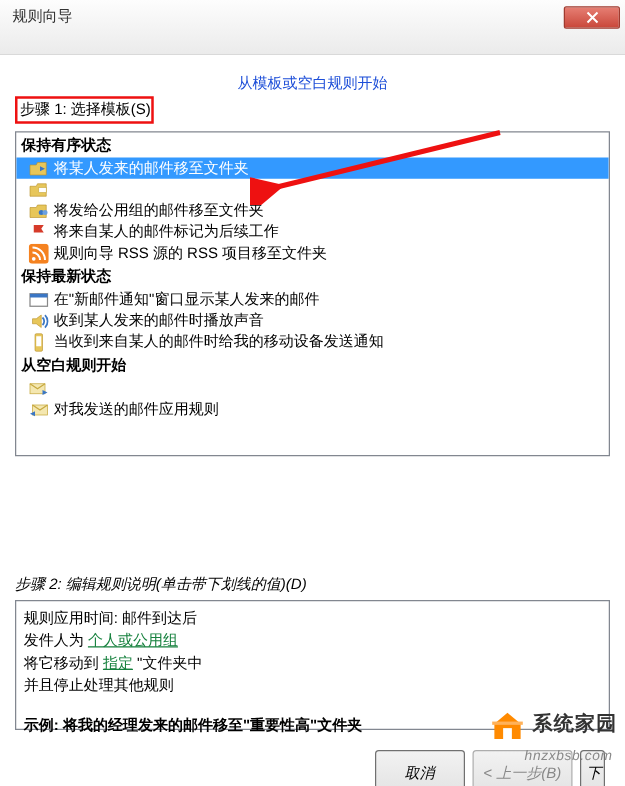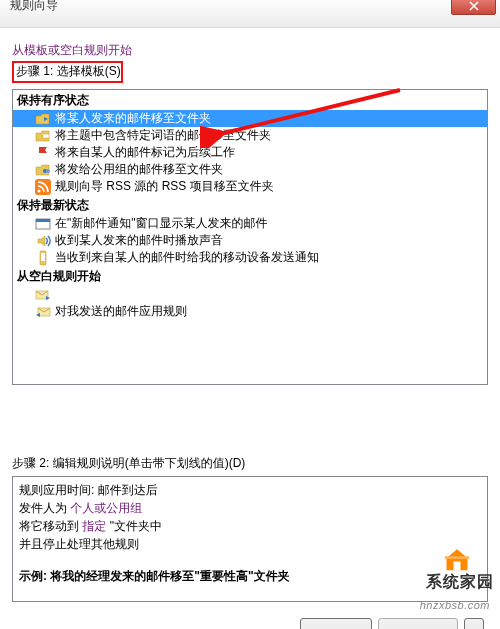--- a/index.html
+++ b/index.html
@@ -6,88 +6,89 @@
   body {
     font-family: "Microsoft YaHei", SimSun, Tahoma, sans-serif;
     font-size: 12px;
     background: #fff;
     width: 500px;
     height: 629px;
     position: relative;
     overflow: hidden;
   }
   .titlebar {
-    height: 28px;
+    height: 44px;
     background: linear-gradient(to bottom, #fdfdfd, #ebebeb);
     border-bottom: 1px solid #d9d9d9;
     display: flex;
     align-items: center;
     padding: 0 4px 16px 10px;
     color: #333;
   }
   .titlebar .title { flex: 1; }
   .close-btn {
     width: 45px; height: 18px;
     background: linear-gradient(to bottom, #e67e73, #c9483b);
     border: 1px solid #a03a2f;
     border-radius: 2px;
     display: flex; align-items: center; justify-content: center;
     color: #fff; font-weight: bold;
     cursor: pointer;
   }
   .close-btn svg { width: 10px; height: 10px; }
   .content { padding: 14px 12px 0 12px; position: relative; }
-  .intro { color: #701a75; margin-bottom: 2px; }
+  .intro { color: #1d4ed8; margin-bottom: 2px; text-align: center; }
   .step1 {
     display: inline-block;
     border: 2px solid #e11;
     padding: 0 0 1px 2px;
     margin-bottom: 6px;
     color: #000;
   }
   .listbox {
     border: 1px solid #828790;
     background: #fff;
-    height: 296px;
+    height: 260px;
     overflow: hidden;
     font-size: 12px;
   }
   .section-header {
     font-weight: bold;
     padding: 2px 2px 1px 4px;
     color: #000;
   }
   .item {
     display: flex;
     align-items: center;
-    padding: 1px 0 1px 22px;
+    padding: 1px 0 1px 10px;
     height: 17px;
     cursor: pointer;
   }
   .item .icon {
     width: 16px; height: 16px;
     margin-right: 4px;
     display: flex; align-items: center; justify-content: center;
     flex-shrink: 0;
   }
   .item.selected {
     background: #3399ff;
     color: #fff;
   }
-  .step2-label { margin-top: 70px; margin-bottom: 4px; }
+  .step2-label { margin-top: 94px; margin-bottom: 4px; font-style: italic; }
   .descbox {
     border: 1px solid #828790;
     background: #fff;
     padding: 4px 6px;
-    height: 126px;
+    height: 104px;
     font-size: 12px;
     line-height: 18px;
   }
   .descbox .link {
-    color: #701a75;
+    color: #15803d;
+    text-decoration: underline;
     cursor: pointer;
   }
   .descbox .example {
     margin-top: 14px;
     font-weight: bold;
   }
   .buttons {
     margin-top: 16px;
     display: flex;
     justify-content: flex-end;
@@ -119,21 +120,20 @@
     pointer-events: none;
   }
   .watermark {
     position: absolute;
     right: 6px; bottom: 36px;
     display: flex; align-items: center;
     color: #333;
     font-size: 16px;
     font-weight: bold;
     letter-spacing: 1px;
-    flex-direction: column;
   }
   .watermark .logo {
     width: 28px; height: 28px; margin-right: 6px;
   }
   .watermark-url {
     position: absolute;
     right: 10px; bottom: 18px;
     font-size: 11px; color: #888;
     letter-spacing: 0.5px;
     font-style: italic;
@@ -184,41 +184,40 @@
       <span>将某人发来的邮件移至文件夹</span>
     </div>
 
     <div class="item">
       <span class="icon">
         <svg width="16" height="16" viewBox="0 0 16 16">
             <path class="ic-folder" d="M1 5h5l1-2h7v10H1z"></path>
             <rect x="8" y="6" width="6" height="4" fill="#fff" stroke="#c7a93f" stroke-width="0.5"></rect>
           </svg>
       </span>
-      <span>将主题中包含特定词语的邮件移至文件夹</span>
-    </div>
-
-    <div class="item">
-      <span class="icon">
-        <svg width="16" height="16" viewBox="0 0 16 16">
-            <path class="ic-flag" d="M4 2v12M4 2h8l-2 3 2 3H4"></path>
-          </svg>
-      </span>
-      <span>将来自某人的邮件标记为后续工作</span>
     </div>
 
     <div class="item">
       <span class="icon">
         <svg width="16" height="16" viewBox="0 0 16 16">
             <path class="ic-folder" d="M1 5h5l1-2h7v10H1z"></path>
             <circle cx="10" cy="9" r="2" fill="#3a76c4"></circle>
             <circle cx="13" cy="9" r="2" fill="#6aa0e0"></circle>
           </svg>
       </span>
       <span>将发给公用组的邮件移至文件夹</span>
+    </div>
+
+    <div class="item">
+      <span class="icon">
+        <svg width="16" height="16" viewBox="0 0 16 16">
+            <path class="ic-flag" d="M4 2v12M4 2h8l-2 3 2 3H4"></path>
+          </svg>
+      </span>
+      <span>将来自某人的邮件标记为后续工作</span>
     </div>
 
     <div class="item">
       <span class="icon">
         <svg width="16" height="16" viewBox="0 0 16 16">
             <rect width="16" height="16" rx="3" class="ic-rss"></rect>
             <circle cx="4" cy="12" r="1.5" fill="#fff"></circle>
             <path d="M3 7a6 6 0 016 6M3 3a10 10 0 0110 10" stroke="#fff" stroke-width="1.6" fill="none"></path>
           </svg>
       </span>

